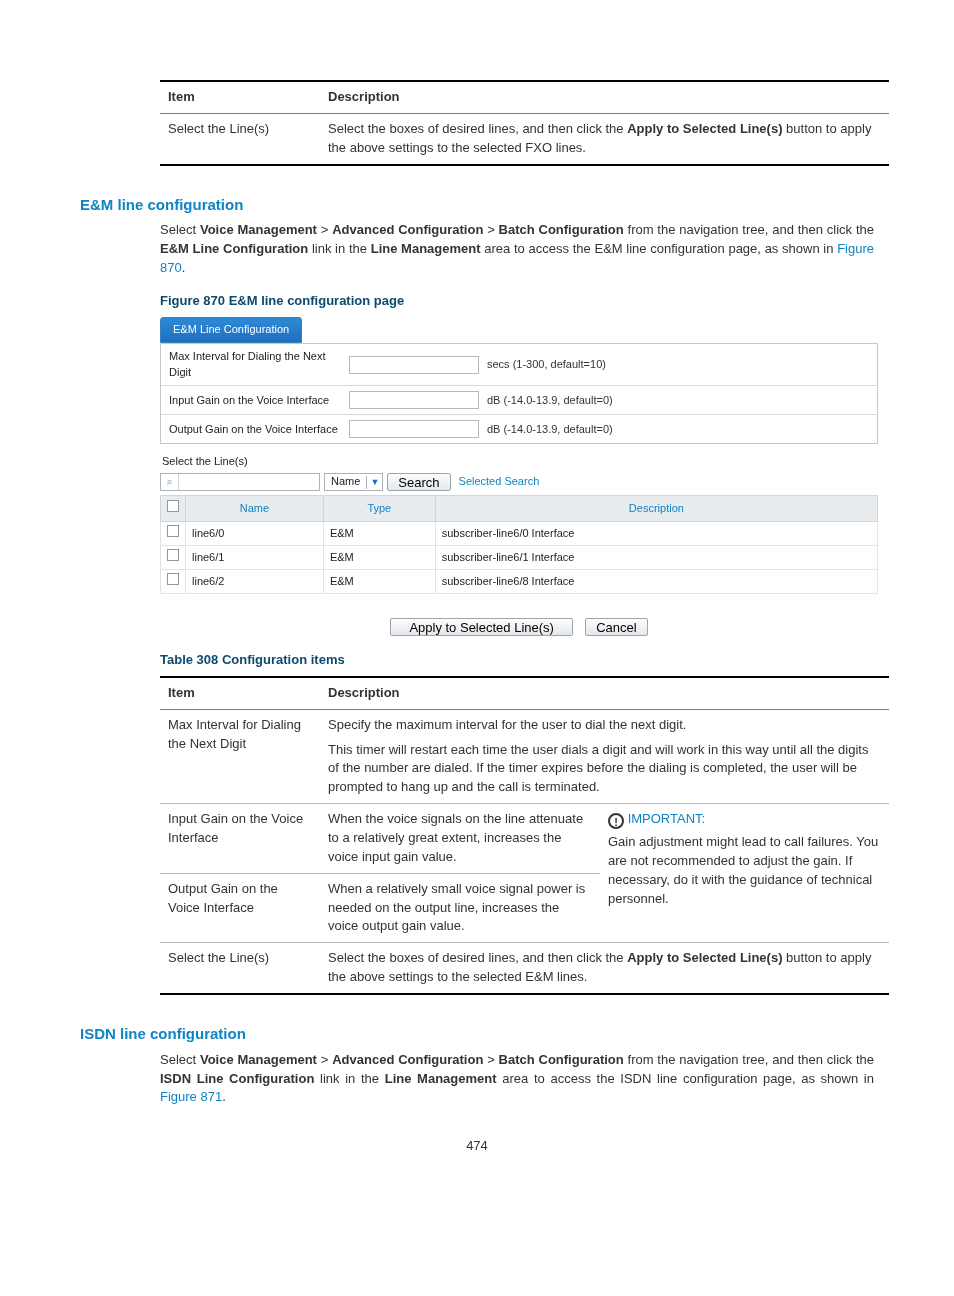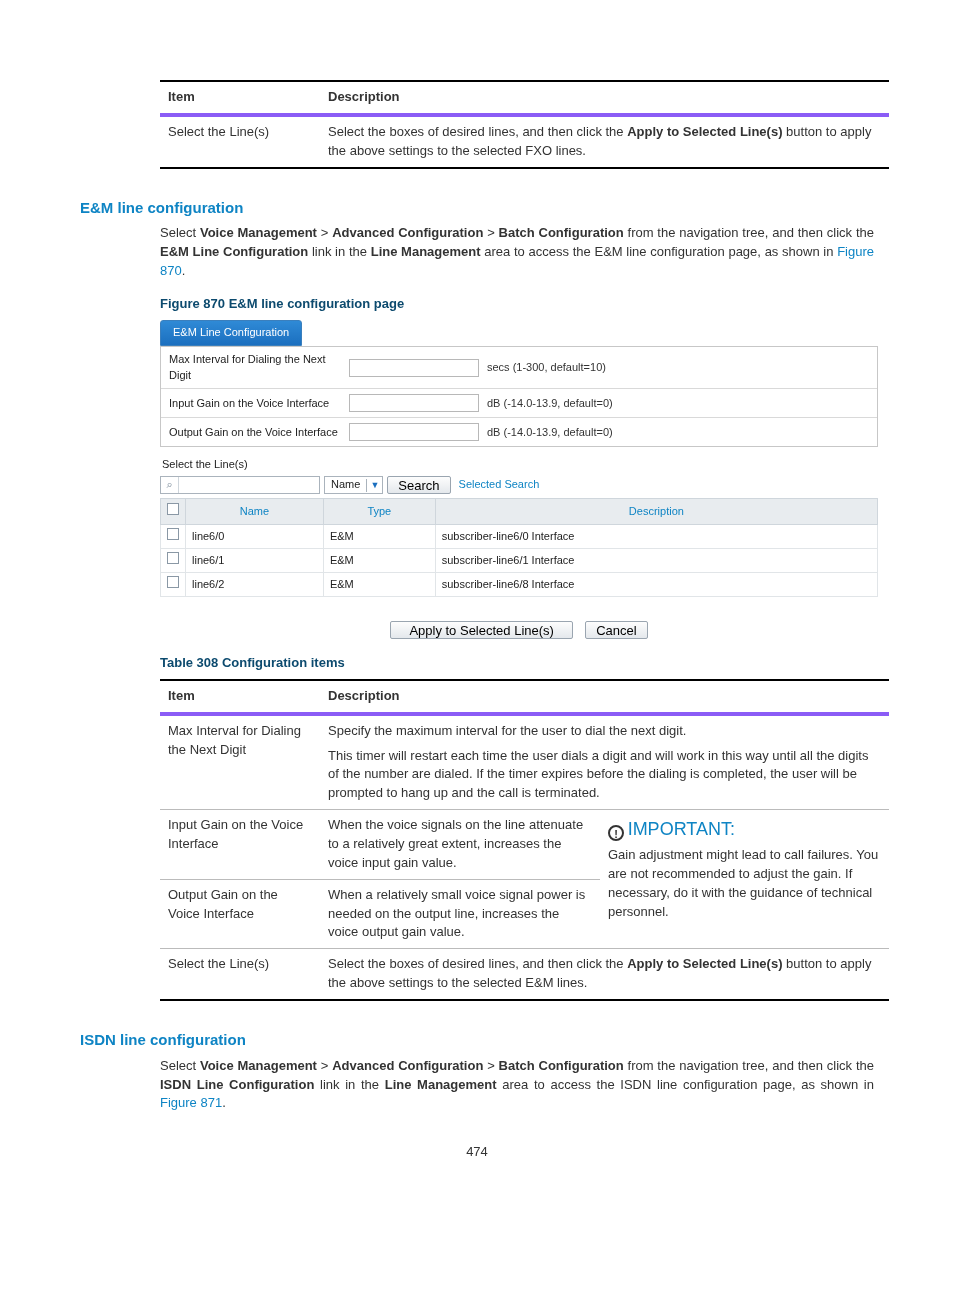--- a/index.html
+++ b/index.html
@@ -33,34 +33,34 @@
   table.ref {
     width: 729px;
     margin-left: 80px;
     border-collapse: collapse;
     font-size: 13px;
   }
   table.ref th {
     text-align: left;
     padding: 6px 8px;
     font-weight: 700;
-    border-bottom: 4px solid #8b5cf6;
+    border-bottom: 1px solid #8b5cf6;
   }
   table.ref td {
     padding: 6px 8px;
     vertical-align: top;
     border-bottom: 1px solid #bbb;
   }
   table.ref .itemcol { width: 160px; }
   table.ref .topline { border-top: 2px solid #000; }
   table.ref .botline { border-bottom: 2px solid #000; }
 
   
   .note { font-size: 13px; }
-  .note-head { color: #0e84c4; font-size: 18px; }
+  .note-head { color: #0e84c4; font-size: 13px; }
   .note-icon {
     display: inline-block;
     width: 16px; height: 16px;
     border: 2px solid #333;
     border-radius: 50%;
     text-align: center;
     line-height: 14px;
     font-weight: 700;
     font-size: 11px;
     vertical-align: -3px;

